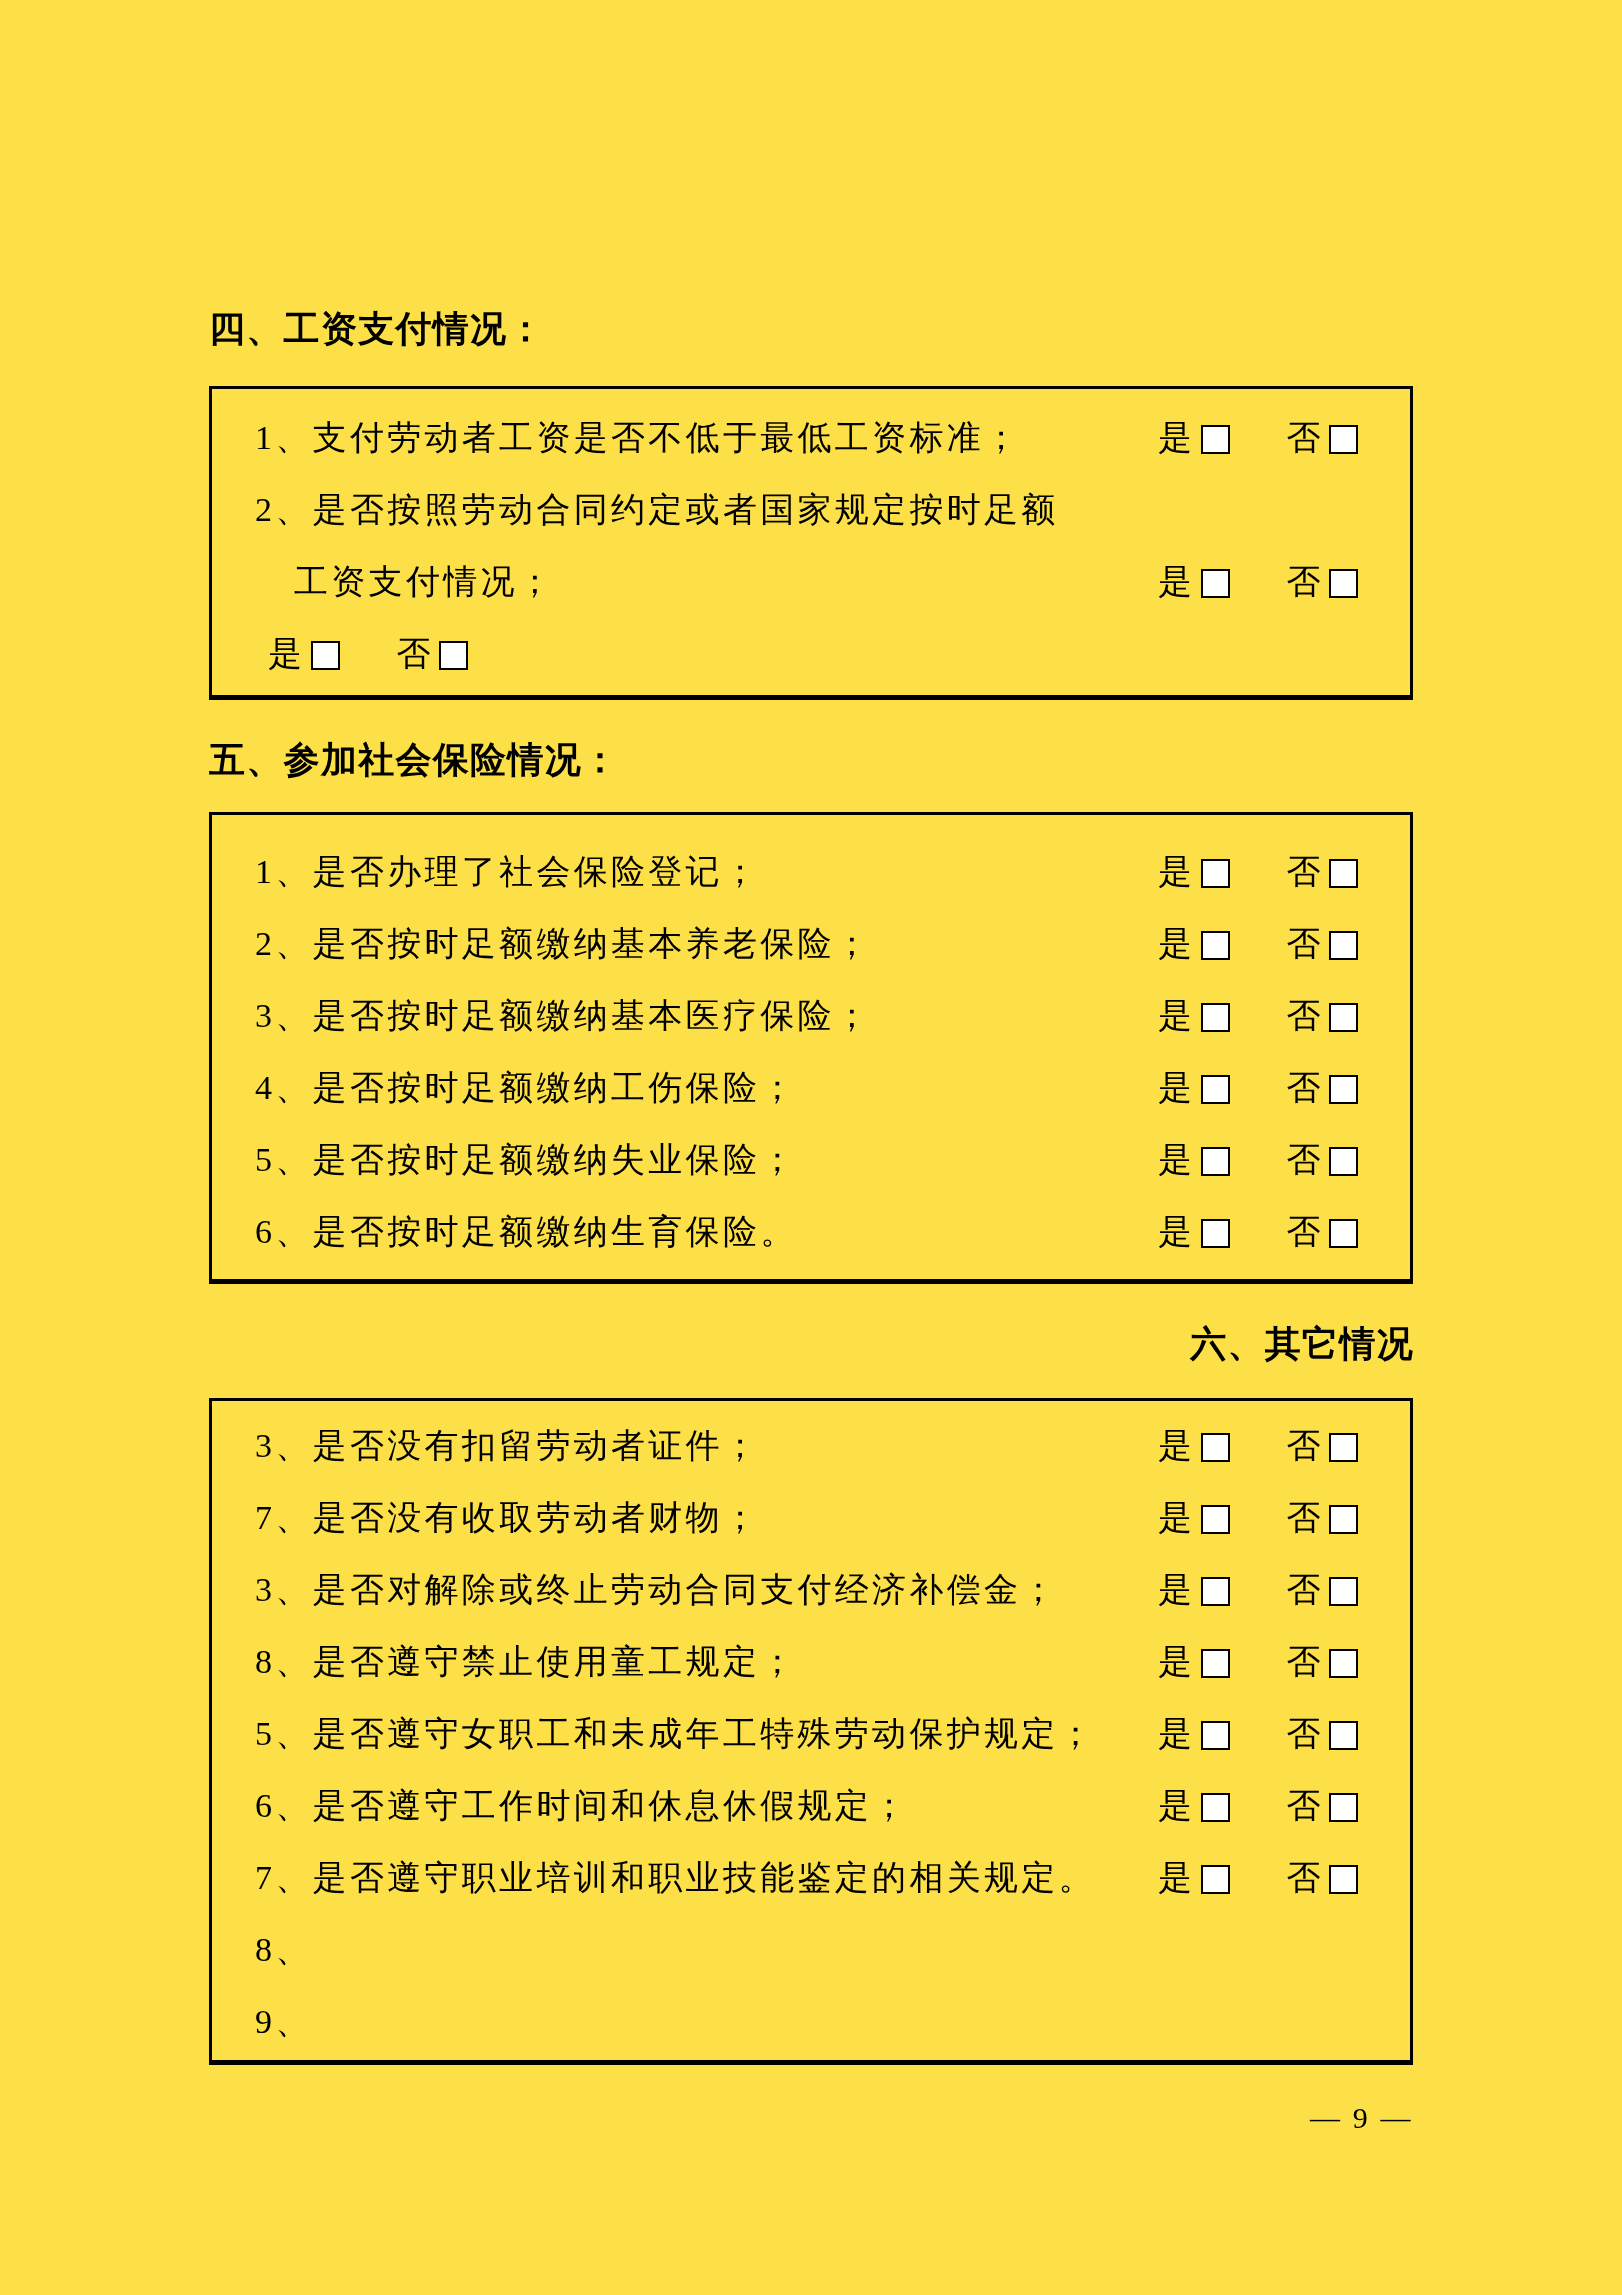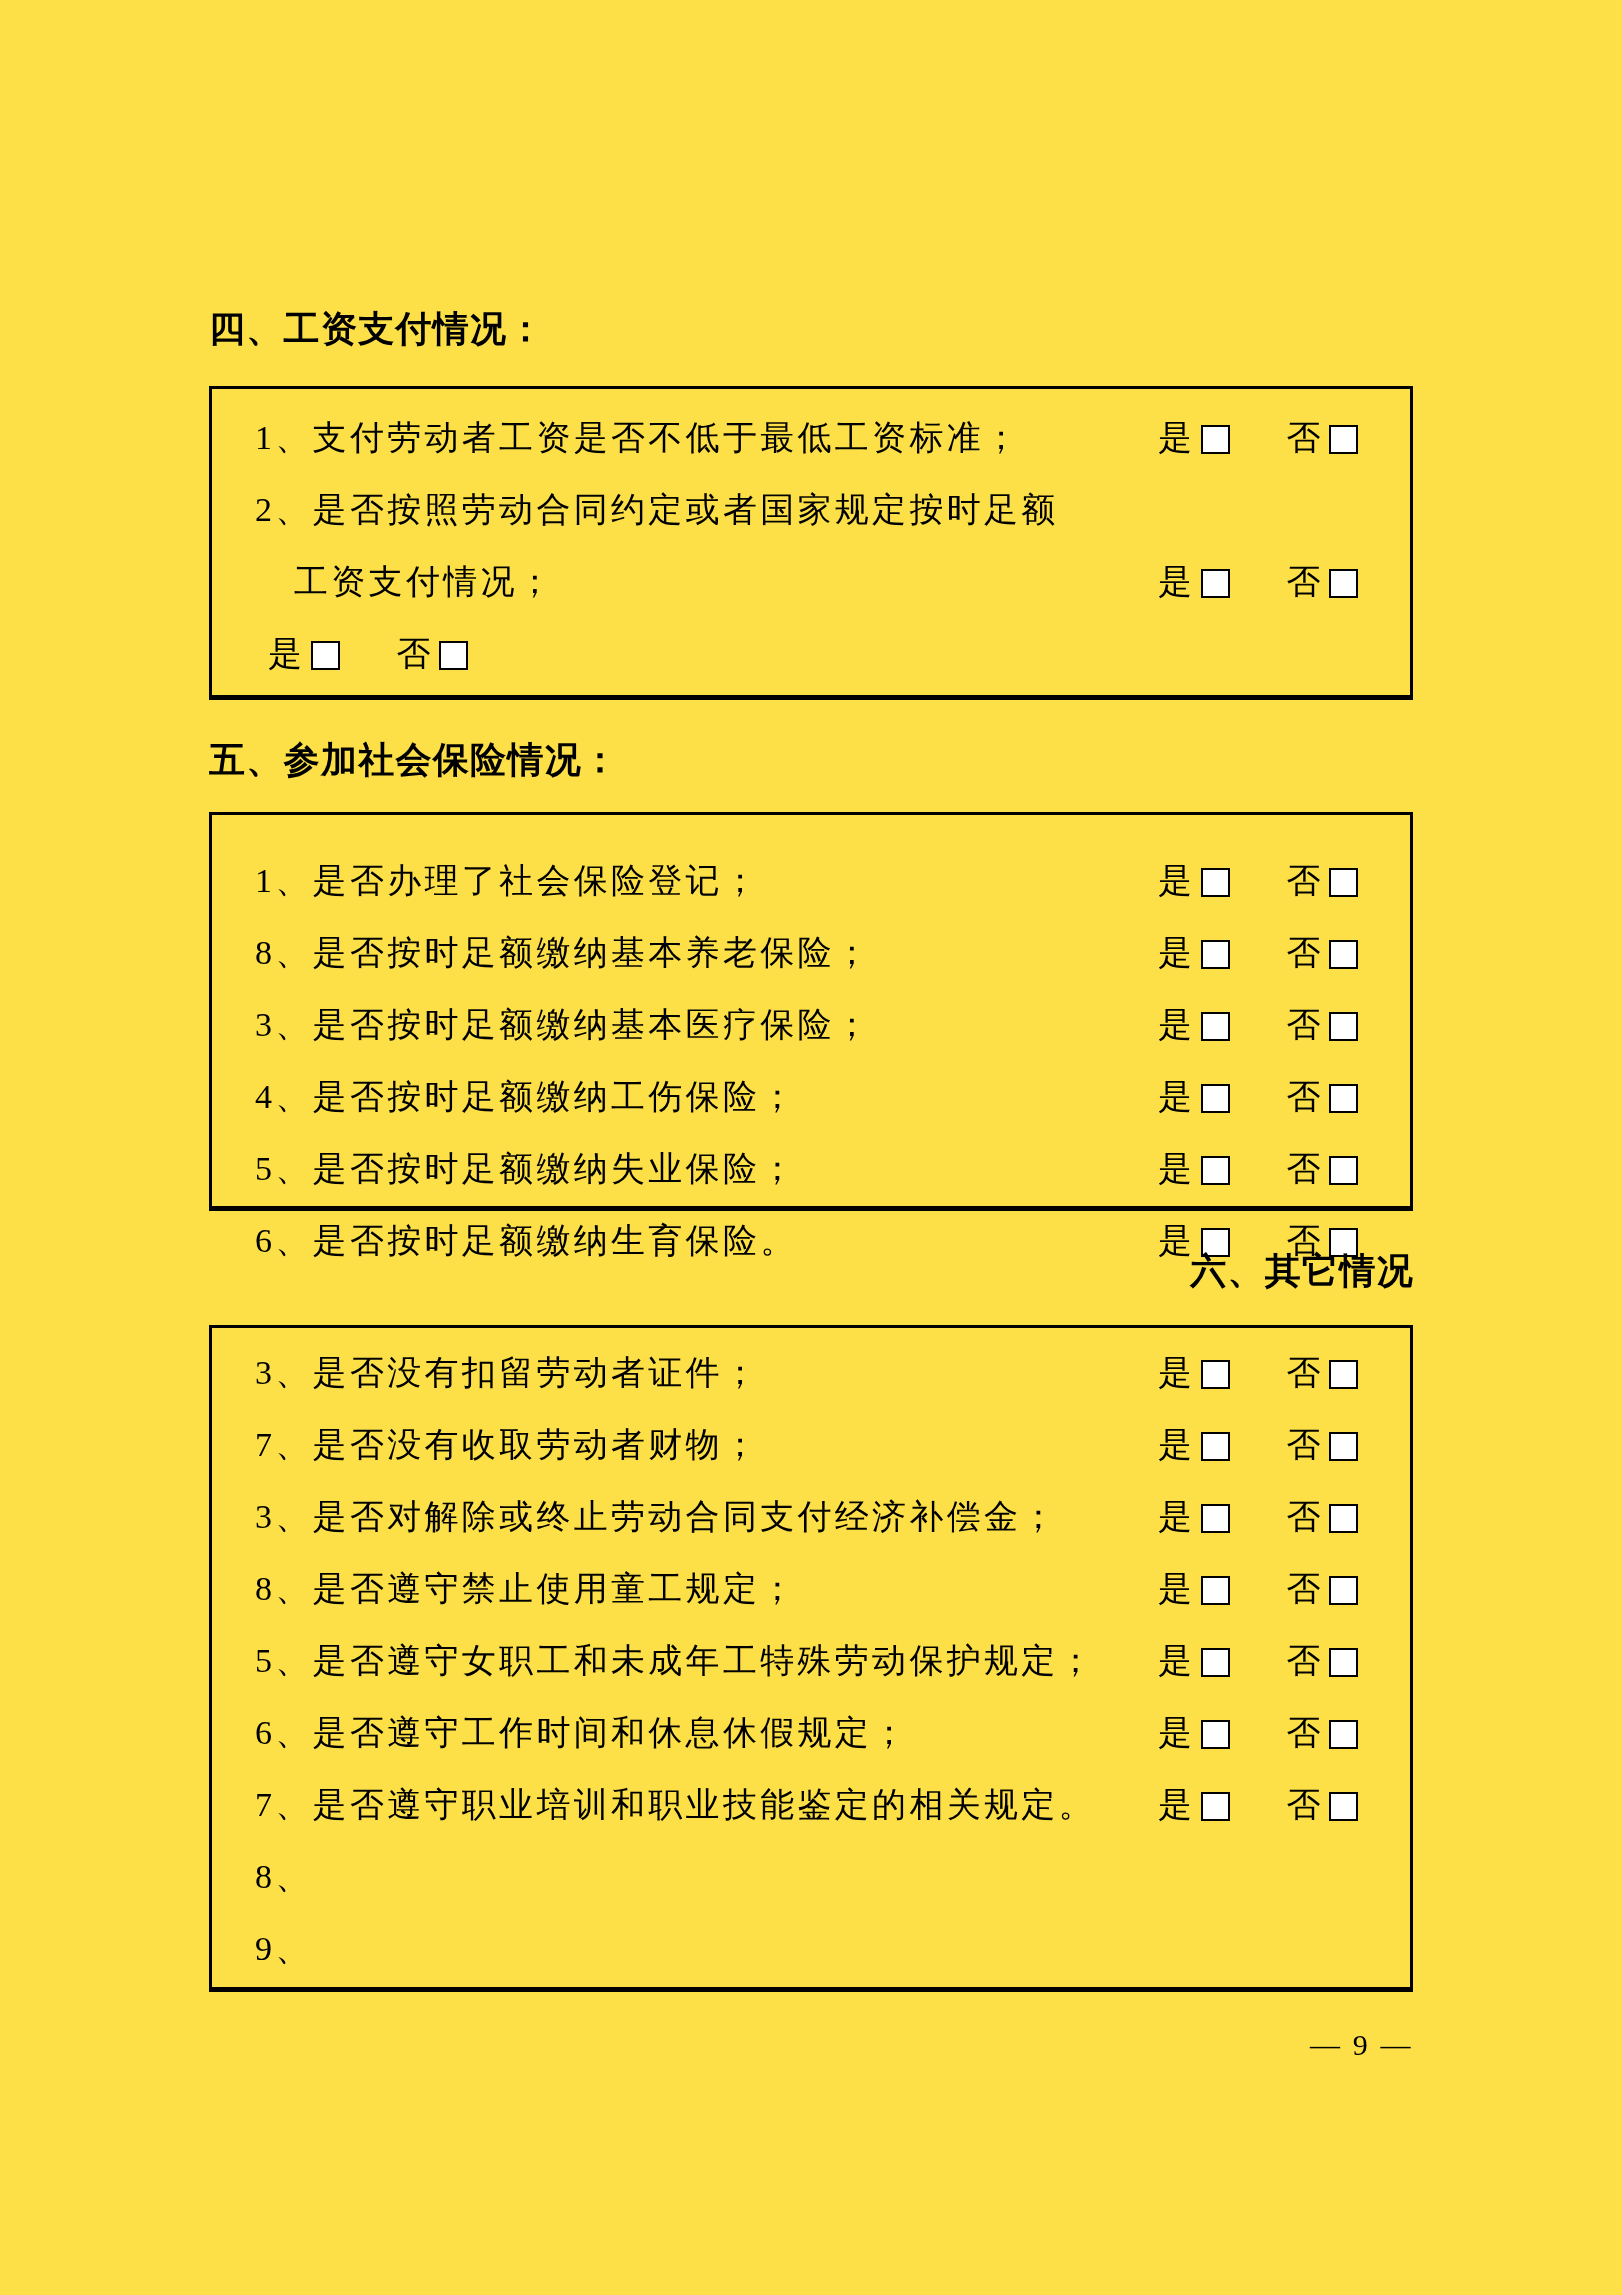--- a/index.html
+++ b/index.html
@@ -31,21 +31,21 @@
   h2.h2nd { margin: 38px 0 31px 0; }
   h2.h3rd { margin: 38px 0 33px 0; text-align: right; }
   .box {
     box-sizing: border-box;
     border: 3.3px solid #000000;
     border-bottom-width: 5.2px;
     width: 1204px;
     padding: 13px 52px 0 43px;
   }
   .box.b1 { height: 314px; }
-  .box.b2 { height: 399px; padding-top: 30px; }
+  .box.b2 { height: 472px; padding-top: 21px; }
   .box.b3 { height: 667px; padding-top: 9.2px; }
   .row {
     height: 72px;
     display: flex;
     align-items: center;
   }
   .qtext {
     flex: 1 1 auto;
     font-size: 34px;
     letter-spacing: 3.3px;
@@ -151,21 +151,21 @@
             <span class="ans-label">是</span>
             <span class="checkbox"></span>
           </span>
         <span class="ans-pair">
             <span class="ans-label">否</span>
             <span class="checkbox"></span>
           </span>
       </span>
     </div>
     <div class="row">
-      <span class="qtext">8、是否按时足额缴纳基本养老保险；</span>
+      <span class="qtext">2、是否按时足额缴纳基本养老保险；</span>
       <span class="answers">
         <span class="ans-pair">
             <span class="ans-label">是</span>
             <span class="checkbox"></span>
           </span>
         <span class="ans-pair">
             <span class="ans-label">否</span>
             <span class="checkbox"></span>
           </span>
       </span>

